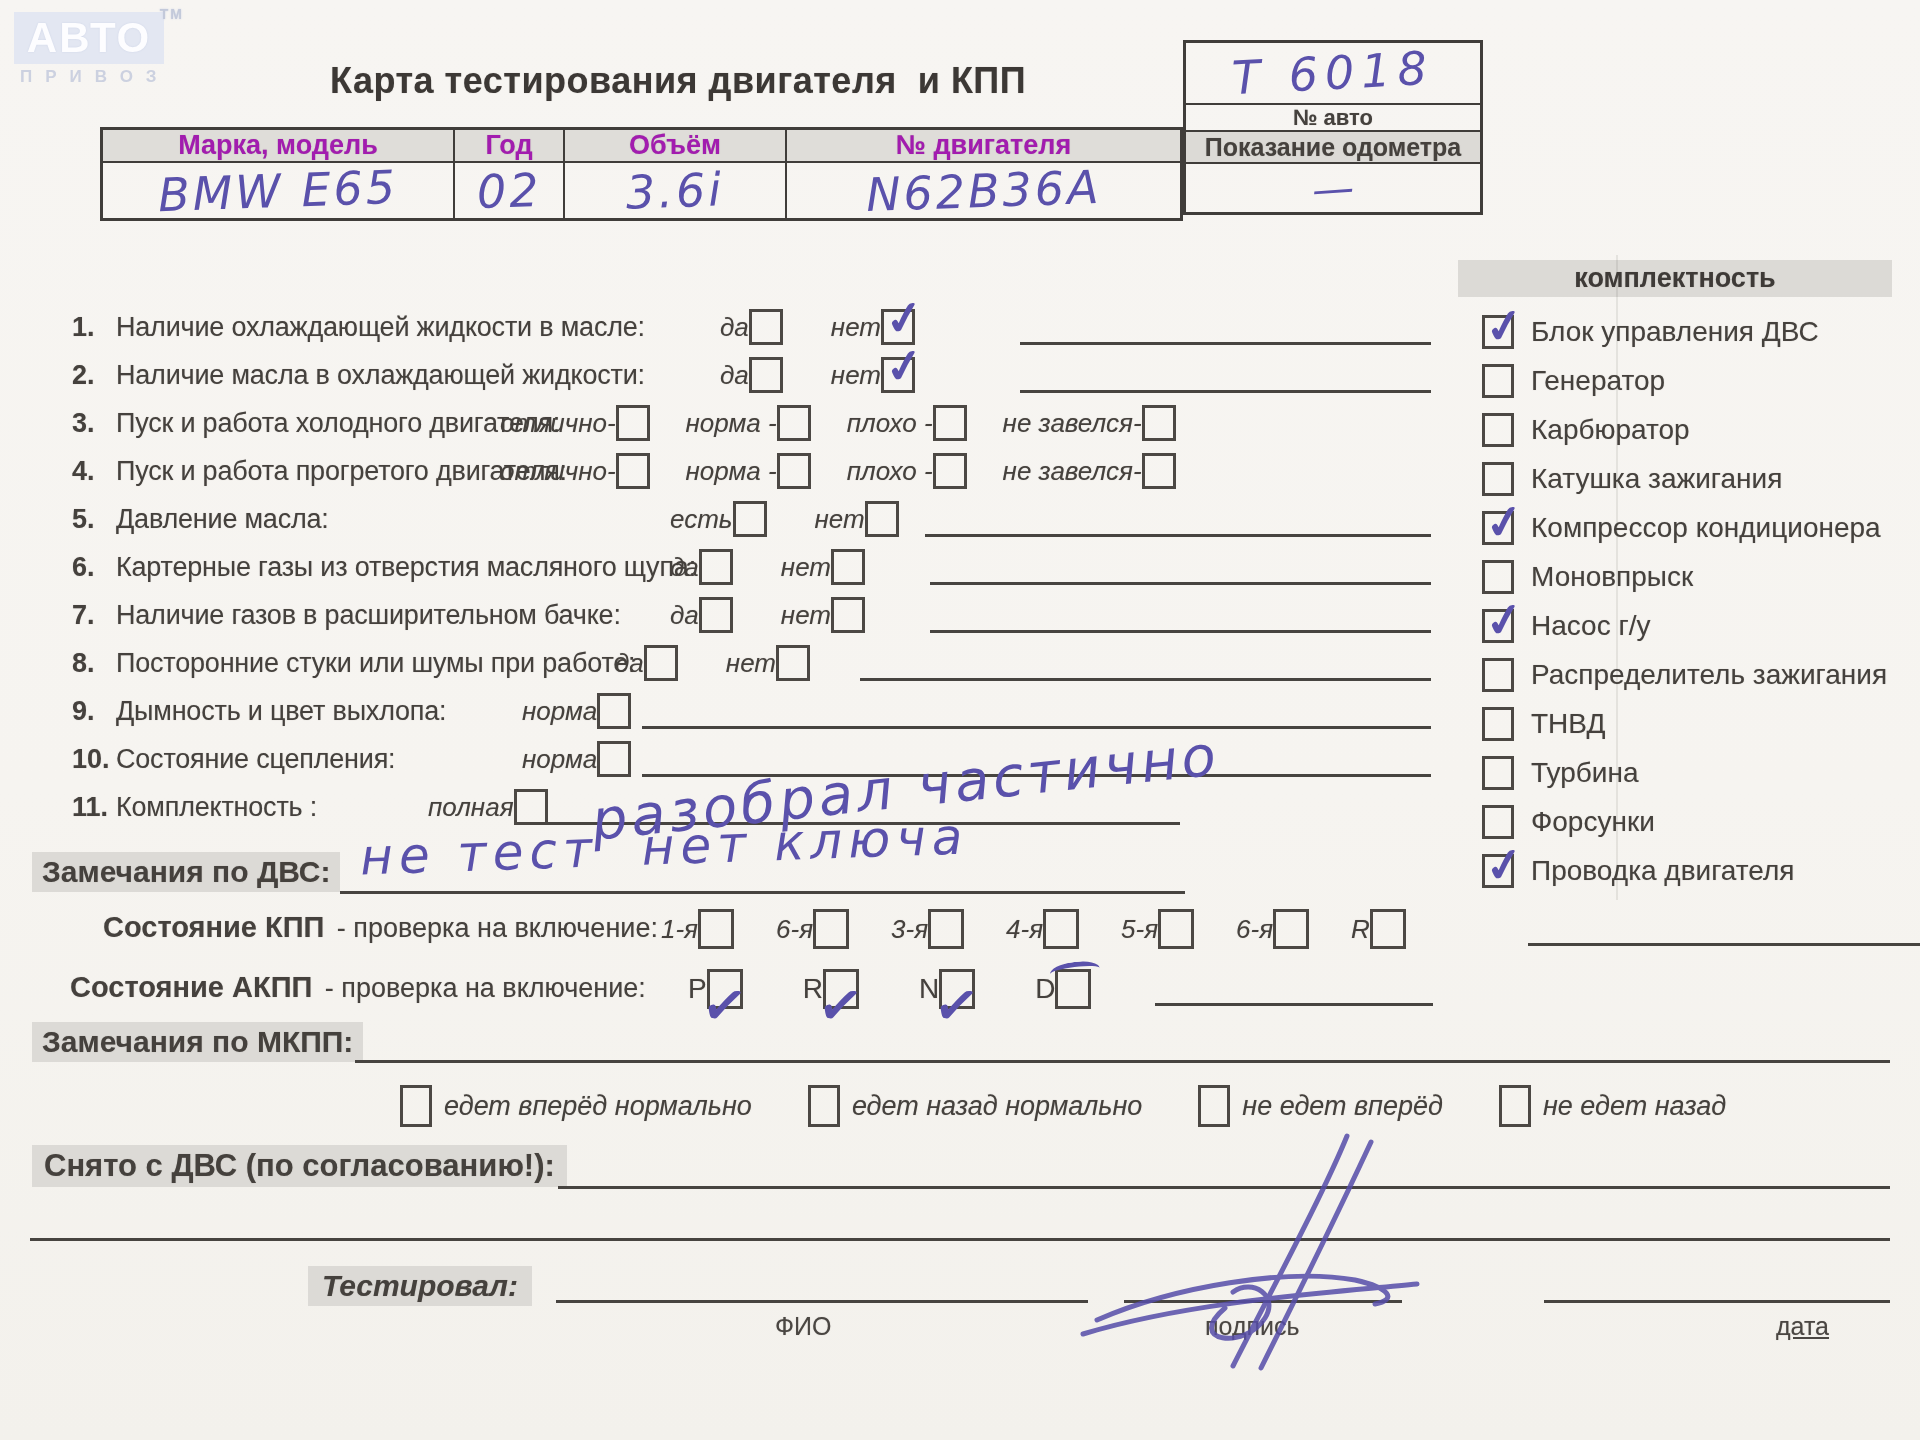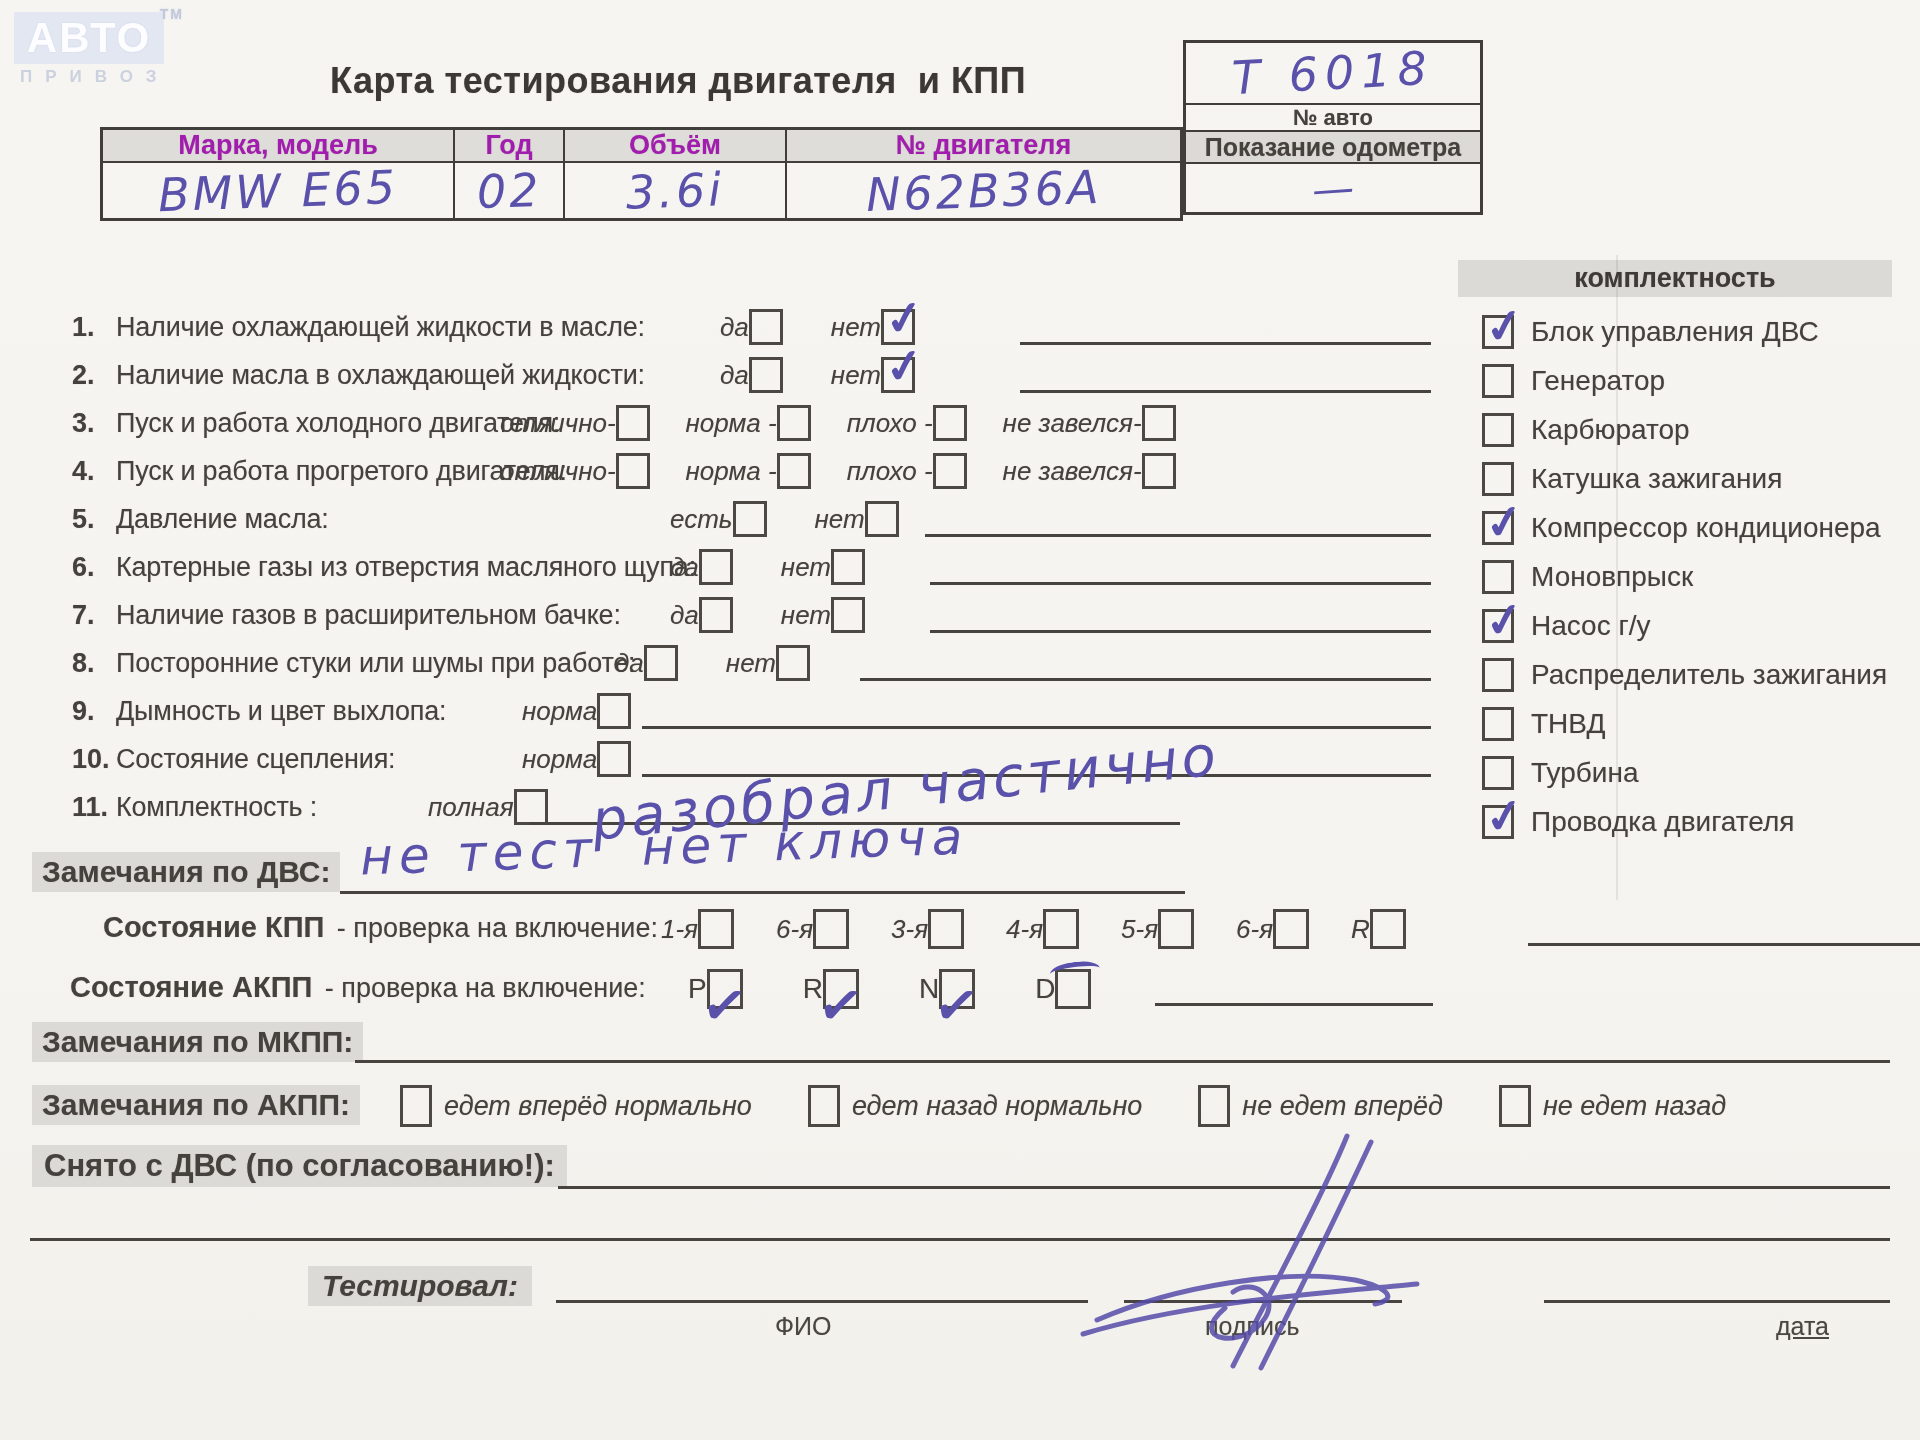--- a/index.html
+++ b/index.html
@@ -394,20 +394,24 @@
         </div>
         <div class="equip-row">
           <span class="box ebox"></span>
           <span class="elabel txt-blur">ТНВД</span>
         </div>
         <div class="equip-row">
           <span class="box ebox"></span>
           <span class="elabel txt-blur">Турбина</span>
         </div>
         <div class="equip-row">
+          <span class="box ebox"></span>
+          <span class="elabel txt-blur">Форсунки</span>
+        </div>
+        <div class="equip-row">
           <span class="box ebox">
             <span class="check echeck">✓</span>
           </span>
           <span class="elabel txt-blur">Проводка двигателя</span>
         </div>
       </div>
   </div>
   <div class="scan-line"></div>
 
   <div class="gear-row kpp-row">
@@ -478,21 +482,20 @@
             <span class="dmark"></span>
           </span>
         </span>
       </div>
     <div class="line akpp-tail"></div>
   </div>
 
   <div class="shade mkpp-label txt-blur">Замечания по МКПП:</div>
   <div class="line mkpp-line"></div>
 
-  <div class="shade akpp-label txt-blur">Замечания по АКПП:</div>
   <div class="akpp-options" id="akpp-options">
       <span class="aopt">
         <span class="box abox"></span>
         <span class="aoptlabel txt-blur">едет вперёд нормально</span>
       </span>
       <span class="aopt">
         <span class="box abox"></span>
         <span class="aoptlabel txt-blur">едет назад нормально</span>
       </span>
       <span class="aopt">

